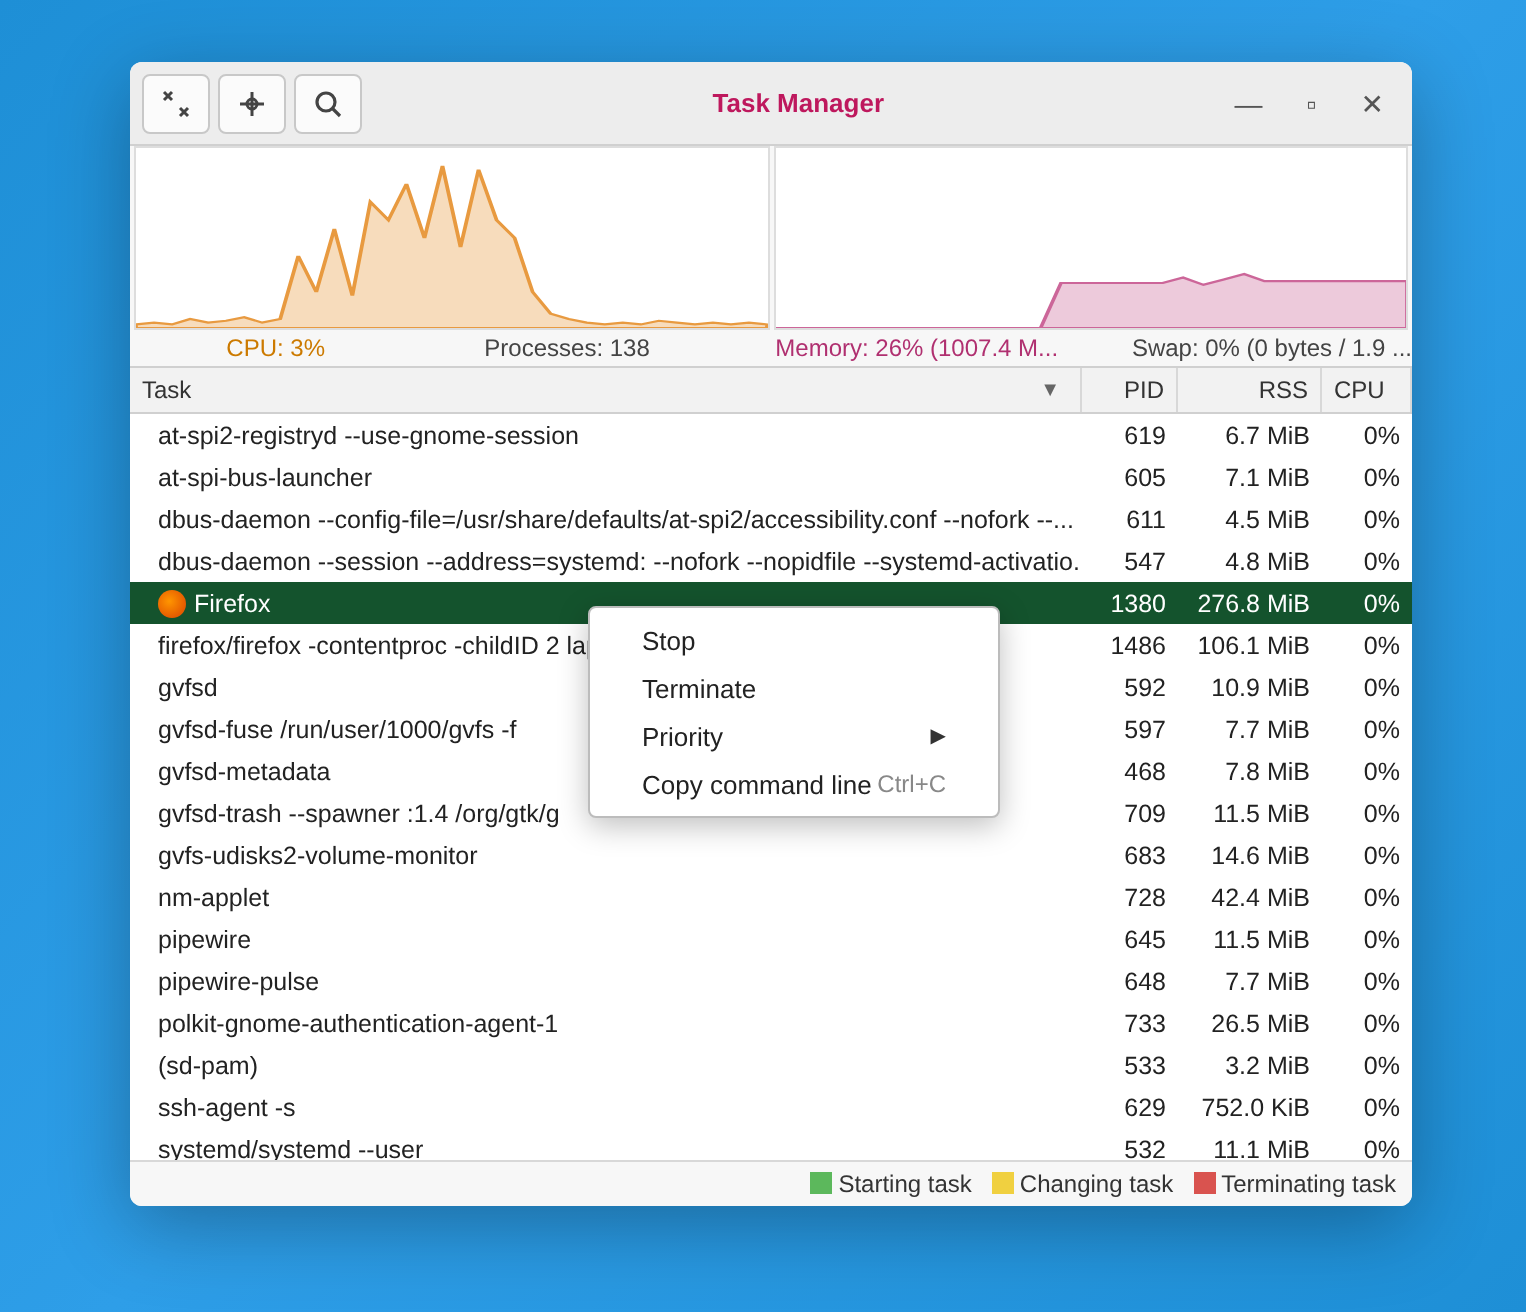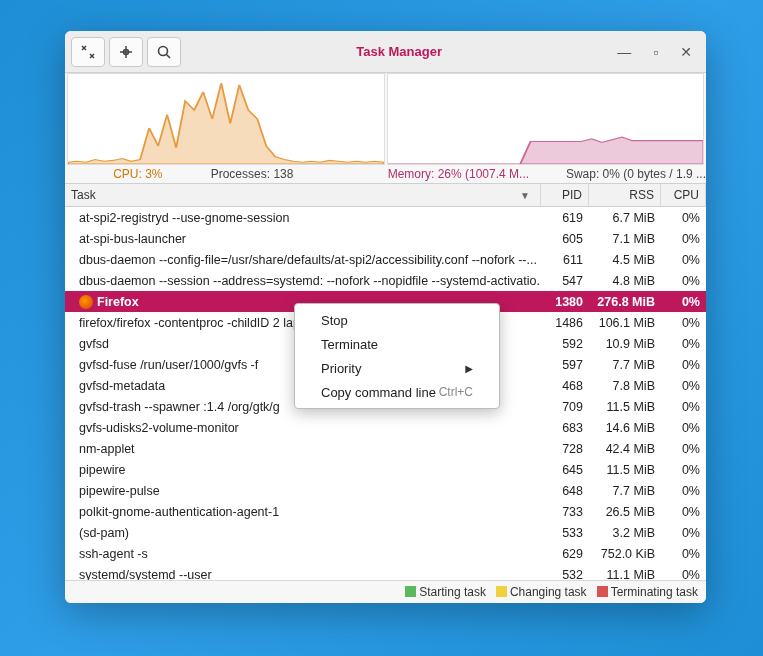--- a/index.html
+++ b/index.html
@@ -75,53 +75,53 @@
   }
   .graph svg { width: 100%; height: 100%; }
   .status-row {
     display: flex;
     font-size: 12px;
     color: #444;
     padding: 2px 0;
     background: #f7f7f7;
   }
   .status-row .cpu-s { flex: 1; text-align: center; color: #cc7a00; }
-  .status-row .proc-s { flex: 1; }
+  .status-row .proc-s { flex: 1; text-align: center; }
   .status-row .mem-s { flex: 1.4; text-align: center; color: #b03070; }
   .status-row .swap-s { flex: 1; text-align: right; }
   .header-row {
     display: flex;
     background: #f2f2f2;
     border-bottom: 1px solid #d0d0d0;
     border-top: 1px solid #d0d0d0;
     font-size: 12px;
     color: #333;
     height: 24px;
     align-items: center;
   }
   .header-row .col { padding: 0 6px; border-right: 1px solid #d8d8d8; height: 100%; display: flex; align-items: center; }
   .col-task { flex: 1; }
   .col-pid  { width: 48px; justify-content: flex-end; }
   .col-rss  { width: 72px; justify-content: flex-end; }
-  .col-cpu  { width: 45px; justify-content: flex-end; border-right:none; }
+  .col-cpu  { width: 45px; justify-content: flex-start; border-right:none; }
   .col-task .sort-arrow { margin-left: auto; margin-right: 4px; color:#666; font-size:10px; }
   .rows {
     flex: 1;
     overflow: hidden;
     background: #fff;
   }
   .row {
     display: flex;
     height: 21px;
     align-items: center;
     font-size: 12.5px;
     color: #222;
     padding-left: 14px;
   }
-  .row.sel { background: #be185d; color: #fff; font-weight: bold; }
+  .row.sel { background: #14532d; color: #fff; }
   .row .c-task { flex: 1; white-space: nowrap; overflow: hidden; text-overflow: ellipsis; padding-right:6px; display:flex; align-items:center; gap:4px;}
   .row .c-pid  { width: 48px; text-align: right; padding-right:6px;}
   .row .c-rss  { width: 72px; text-align: right; padding-right:6px;}
   .row .c-cpu  { width: 45px; text-align: right; padding-right:6px;}
   .ff-icon { width:14px; height:14px; background: radial-gradient(circle at 40% 40%, #ff9500 0%, #e55b00 70%); border-radius:50%; display:inline-block;}
   .legend {
     display: flex;
     justify-content: flex-end;
     gap: 10px;
     padding: 4px 8px;

